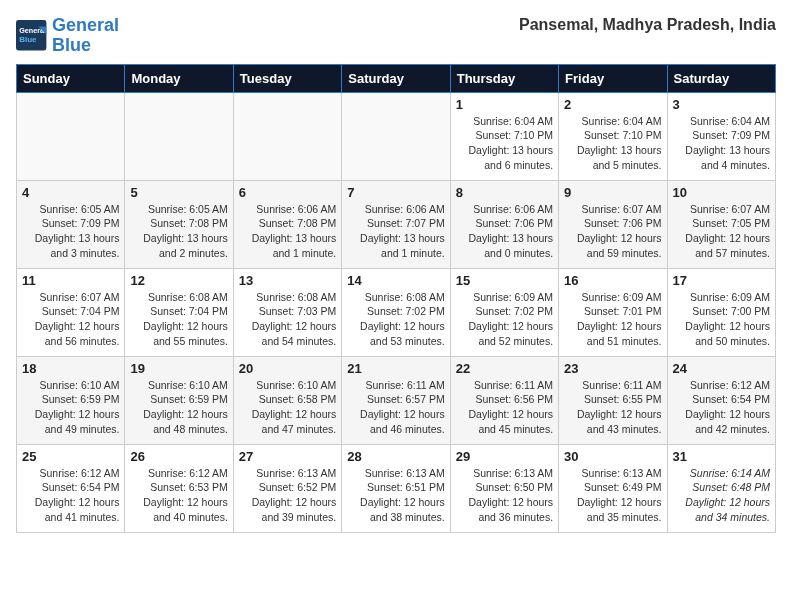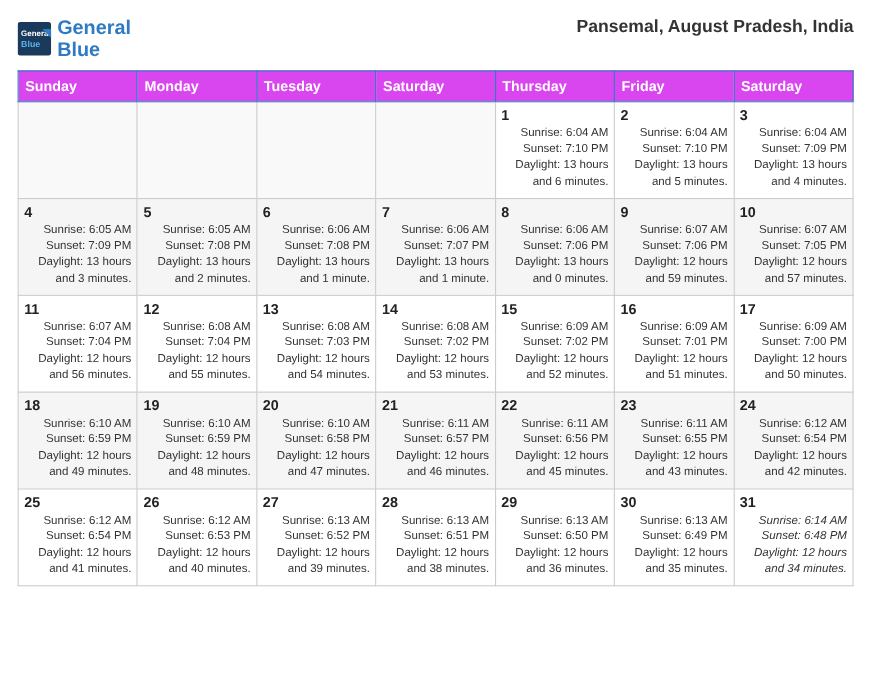--- a/index.html
+++ b/index.html
@@ -47,21 +47,21 @@
       font-size: 16px;
       color: #333;
       font-weight: bold;
     }
     table {
       width: 100%;
       border-collapse: collapse;
       font-size: 11px;
     }
     thead th {
-      background-color: #d946ef;
+      background-color: #0f172a;
       color: #fff;
       text-align: left;
       padding: 6px 6px;
       font-size: 13px;
       font-weight: bold;
       border: 1px solid #2e7bc4;
     }
     tbody td {
       border: 1px solid #ccc;
       vertical-align: top;
@@ -101,21 +101,21 @@
       <polygon points="28,8 38,8 38,18" fill="#2e7bc4"></polygon>
     </svg>
     <div>
       <div class="logo-text">
         <span>General</span><br>
         <span style="color:#2e7bc4">Blue</span>
       </div>
     </div>
   </div>
   <div class="title-block">
-    <div class="location-title">Pansemal, August Pradesh, India</div>
+    <div class="location-title">Pansemal, Madhya Pradesh, India</div>
   </div>
 </div>
 
 <table>
   <thead>
     <tr>
     <th>Sunday</th>
         <th>Monday</th>
         <th>Tuesday</th>
         <th>Saturday</th>

